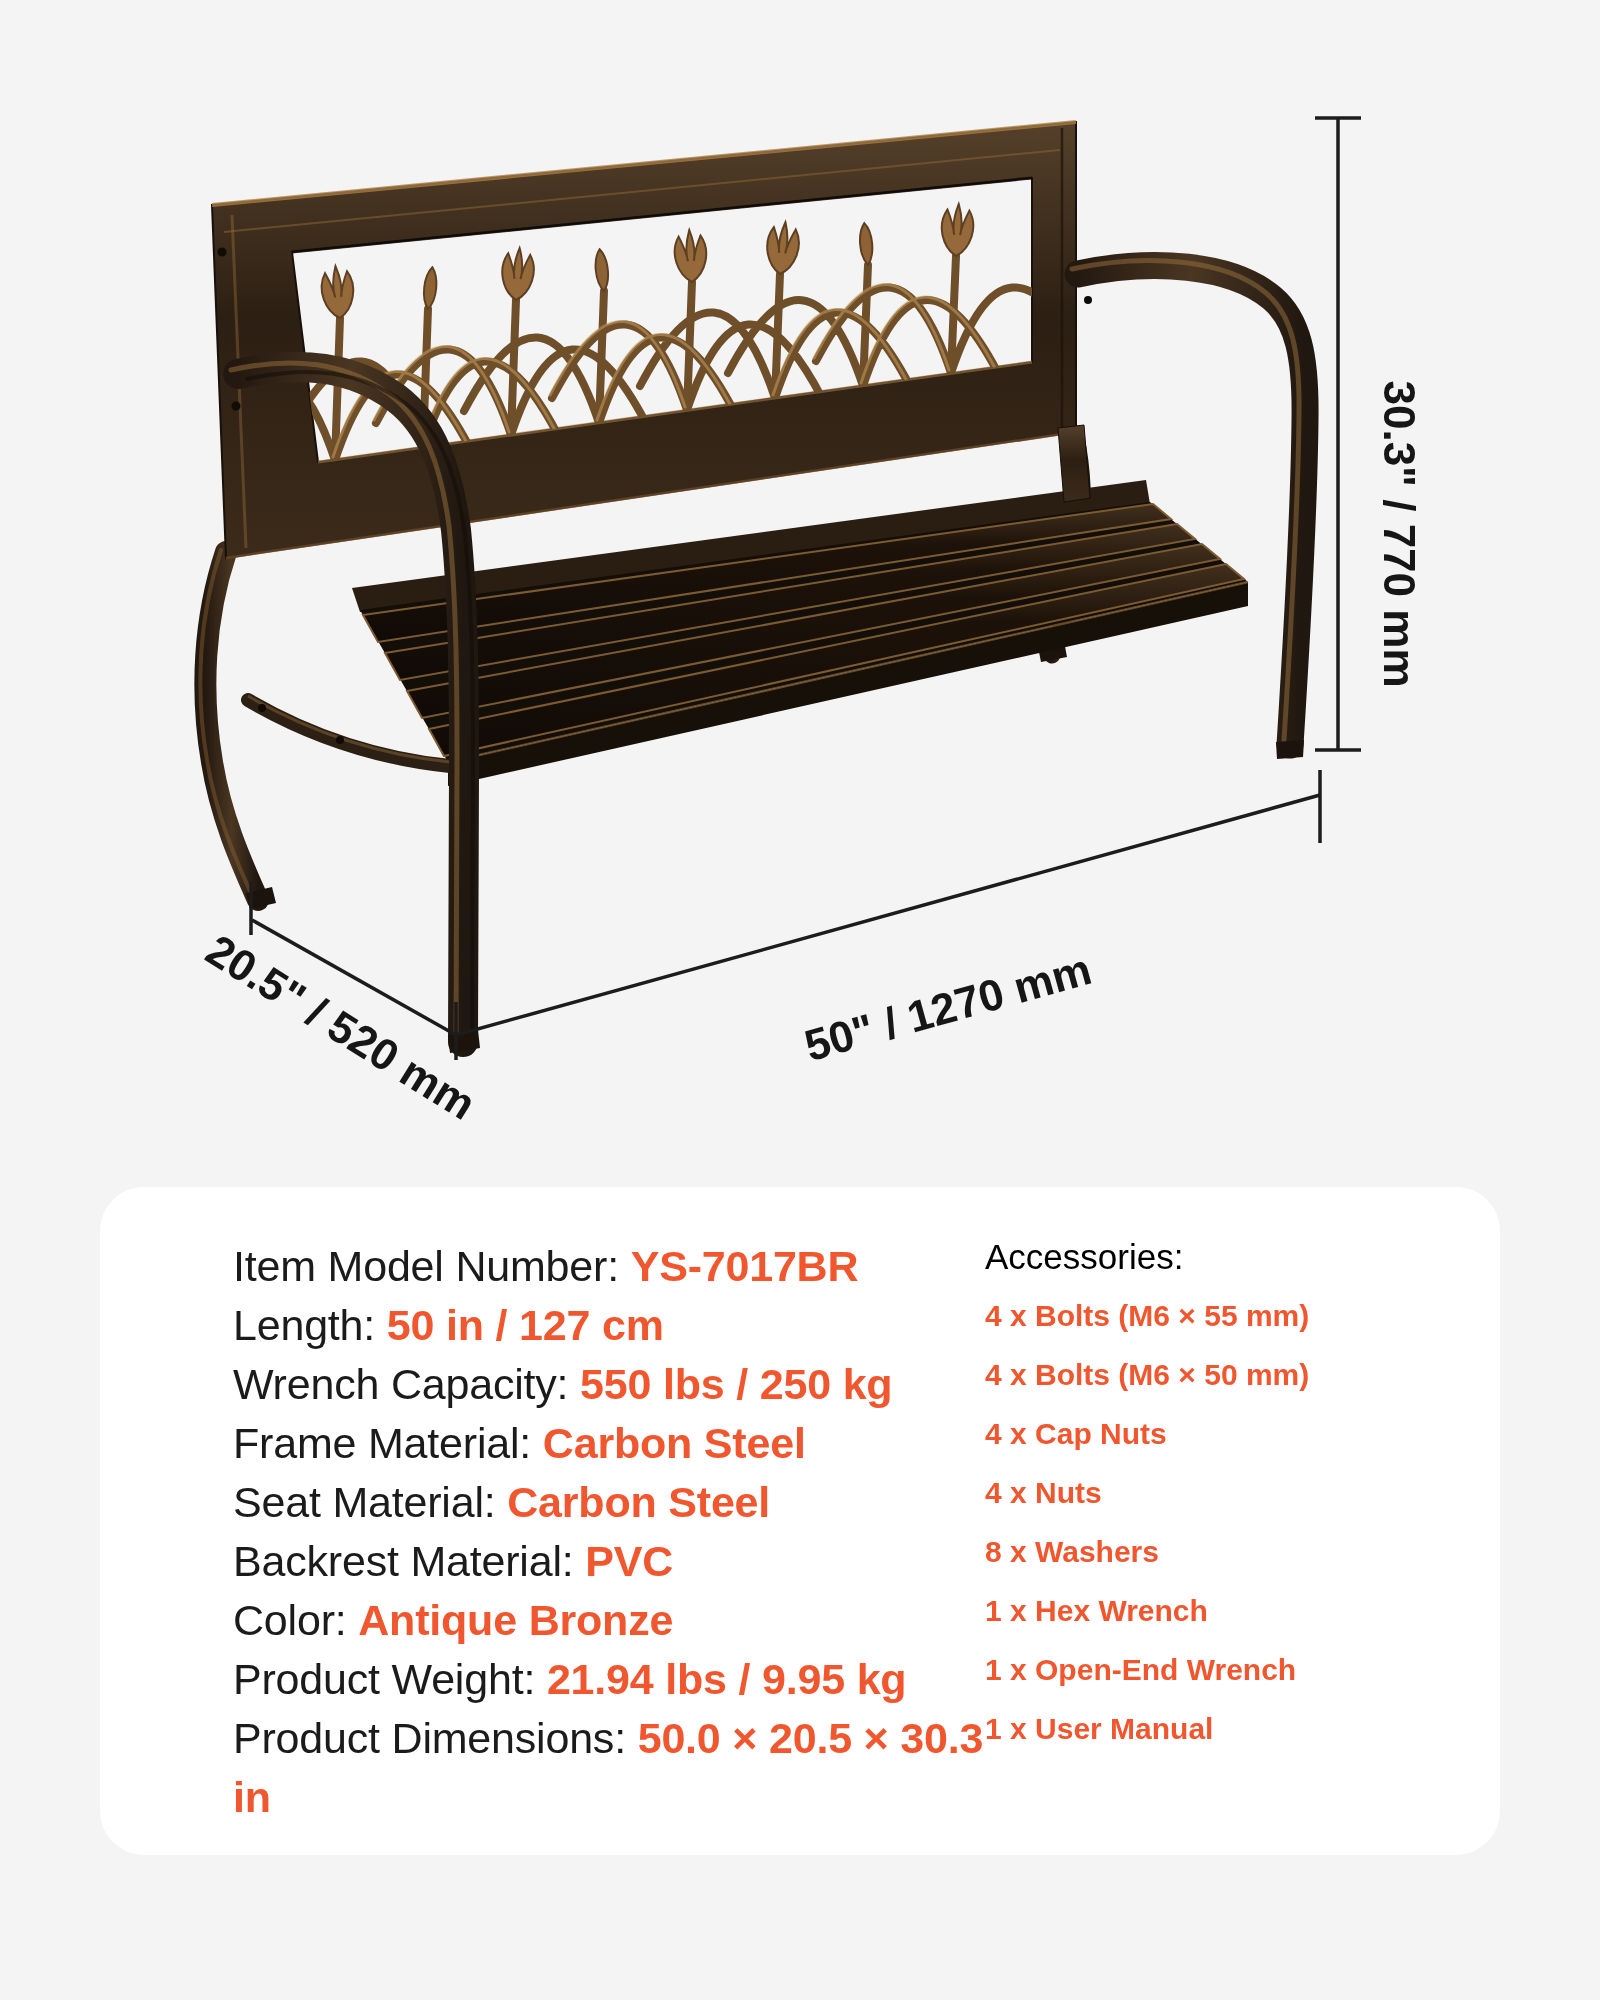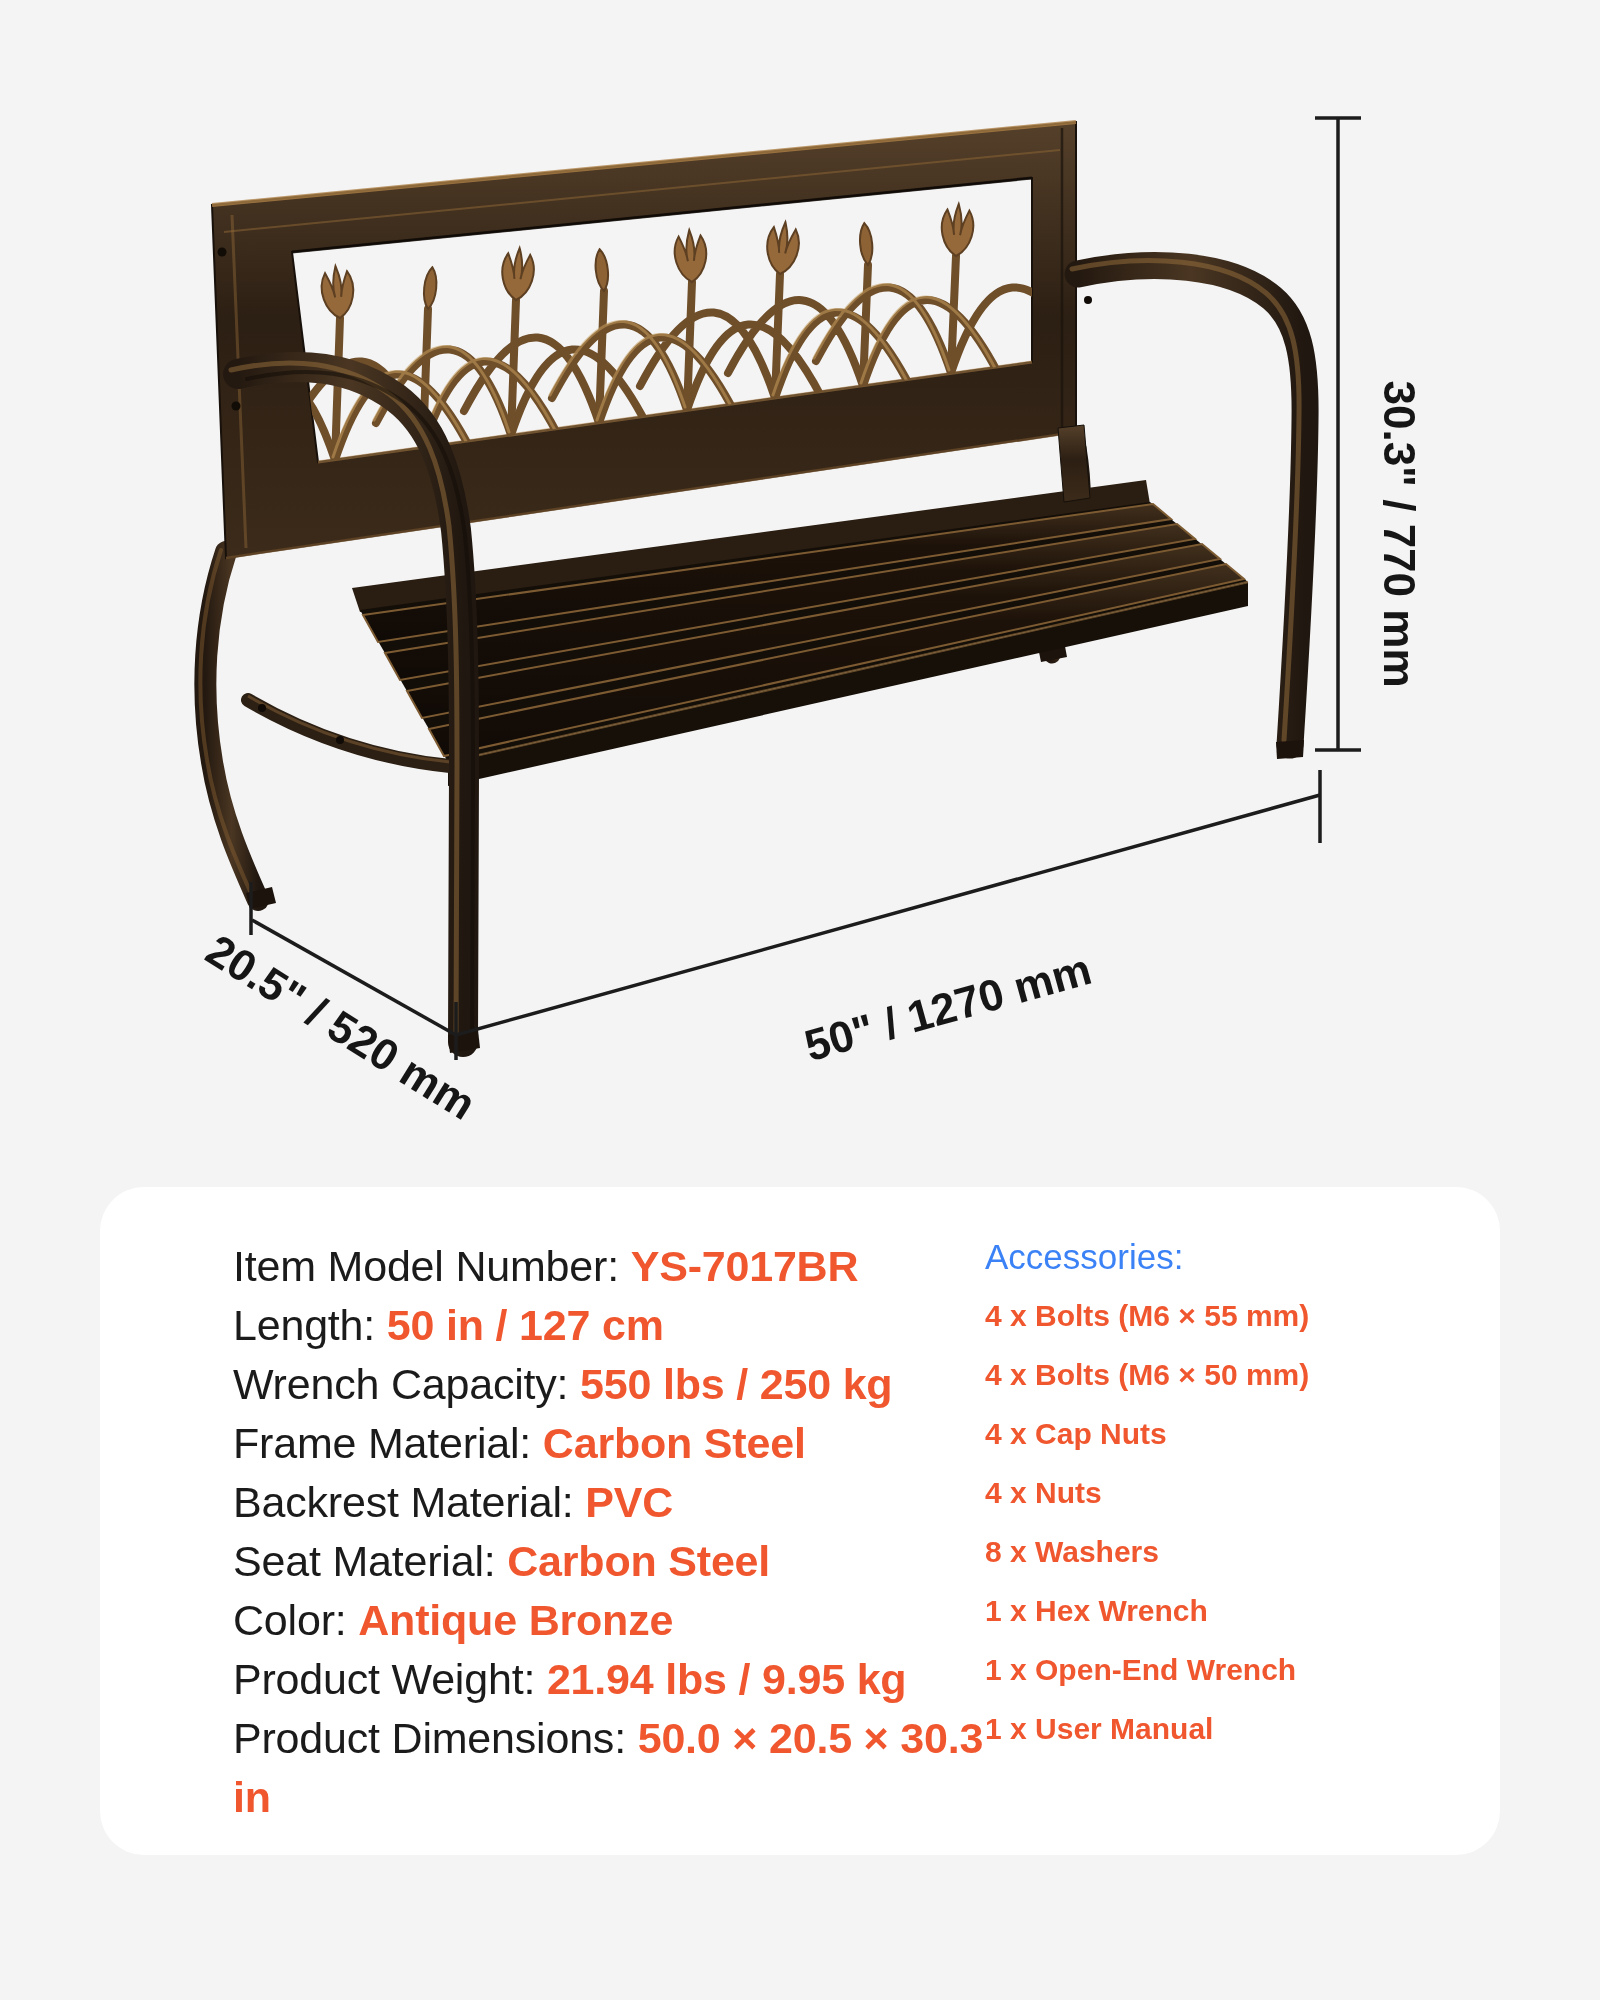--- a/index.html
+++ b/index.html
@@ -13,21 +13,21 @@
   .spec-card{
     position:absolute;left:100px;top:1187px;width:1400px;height:668px;
     background:#ffffff;border-radius:44px;box-sizing:border-box;
     padding:50px 30px 0 133px;display:flex;
   }
   .spec-col{width:752px;}
   .spec-row{margin:0;font-size:43px;line-height:59px;letter-spacing:-0.2px;}
   .spec-label{color:#1b1b1b;font-weight:400;}
   .spec-value{color:#f0572f;font-weight:700;}
   .acc-col{flex:1;margin-top:-10px;}
-  .acc-title{margin:0;font-size:35px;line-height:59px;font-weight:400;color:#3b82f6;}
+  .acc-title{margin:0;font-size:35px;line-height:59px;font-weight:400;color:#000000;}
   .acc-item{margin:0;font-size:30px;line-height:59px;font-weight:700;color:#f0572f;}
 </style>
 </head>
 <body>
 
 <svg class="bench-svg" width="1600" height="1180" viewBox="0 0 1600 1180" aria-hidden="true">
   <defs>
     <linearGradient id="frameGrad" x1="0" y1="0" x2="0" y2="1">
       <stop offset="0" stop-color="#55402a"></stop>
       <stop offset="0.45" stop-color="#2c1f13"></stop>
@@ -152,22 +152,22 @@
   <text class="dim-text" text-anchor="middle" transform="translate(952,1022) rotate(-15.5)">50" / 1270 mm</text>
   <text class="dim-text" text-anchor="middle" transform="translate(333,1040) rotate(32)">20.5" / 520 mm</text>
 </svg>
 
 <section class="spec-card">
   <div class="spec-col">
     <p class="spec-row"><span class="spec-label">Item Model Number: </span><span class="spec-value">YS-7017BR</span></p>
     <p class="spec-row"><span class="spec-label">Length: </span><span class="spec-value">50 in / 127 cm</span></p>
     <p class="spec-row"><span class="spec-label">Wrench Capacity: </span><span class="spec-value">550 lbs / 250 kg</span></p>
     <p class="spec-row"><span class="spec-label">Frame Material: </span><span class="spec-value">Carbon Steel</span></p>
+    <p class="spec-row"><span class="spec-label">Seat Material: </span><span class="spec-value">Carbon Steel</span></p>
     <p class="spec-row"><span class="spec-label">Backrest Material: </span><span class="spec-value">PVC</span></p>
-    <p class="spec-row"><span class="spec-label">Seat Material: </span><span class="spec-value">Carbon Steel</span></p>
     <p class="spec-row"><span class="spec-label">Color: </span><span class="spec-value">Antique Bronze</span></p>
     <p class="spec-row"><span class="spec-label">Product Weight: </span><span class="spec-value">21.94 lbs / 9.95 kg</span></p>
     <p class="spec-row"><span class="spec-label">Product Dimensions: </span><span class="spec-value">50.0 × 20.5 × 30.3 in</span></p>
   </div>
   <div class="acc-col">
     <p class="acc-title">Accessories:</p>
     <p class="acc-item">4 x Bolts (M6 × 55 mm)</p>
     <p class="acc-item">4 x Bolts (M6 × 50 mm)</p>
     <p class="acc-item">4 x Cap Nuts</p>
     <p class="acc-item">4 x Nuts</p>

